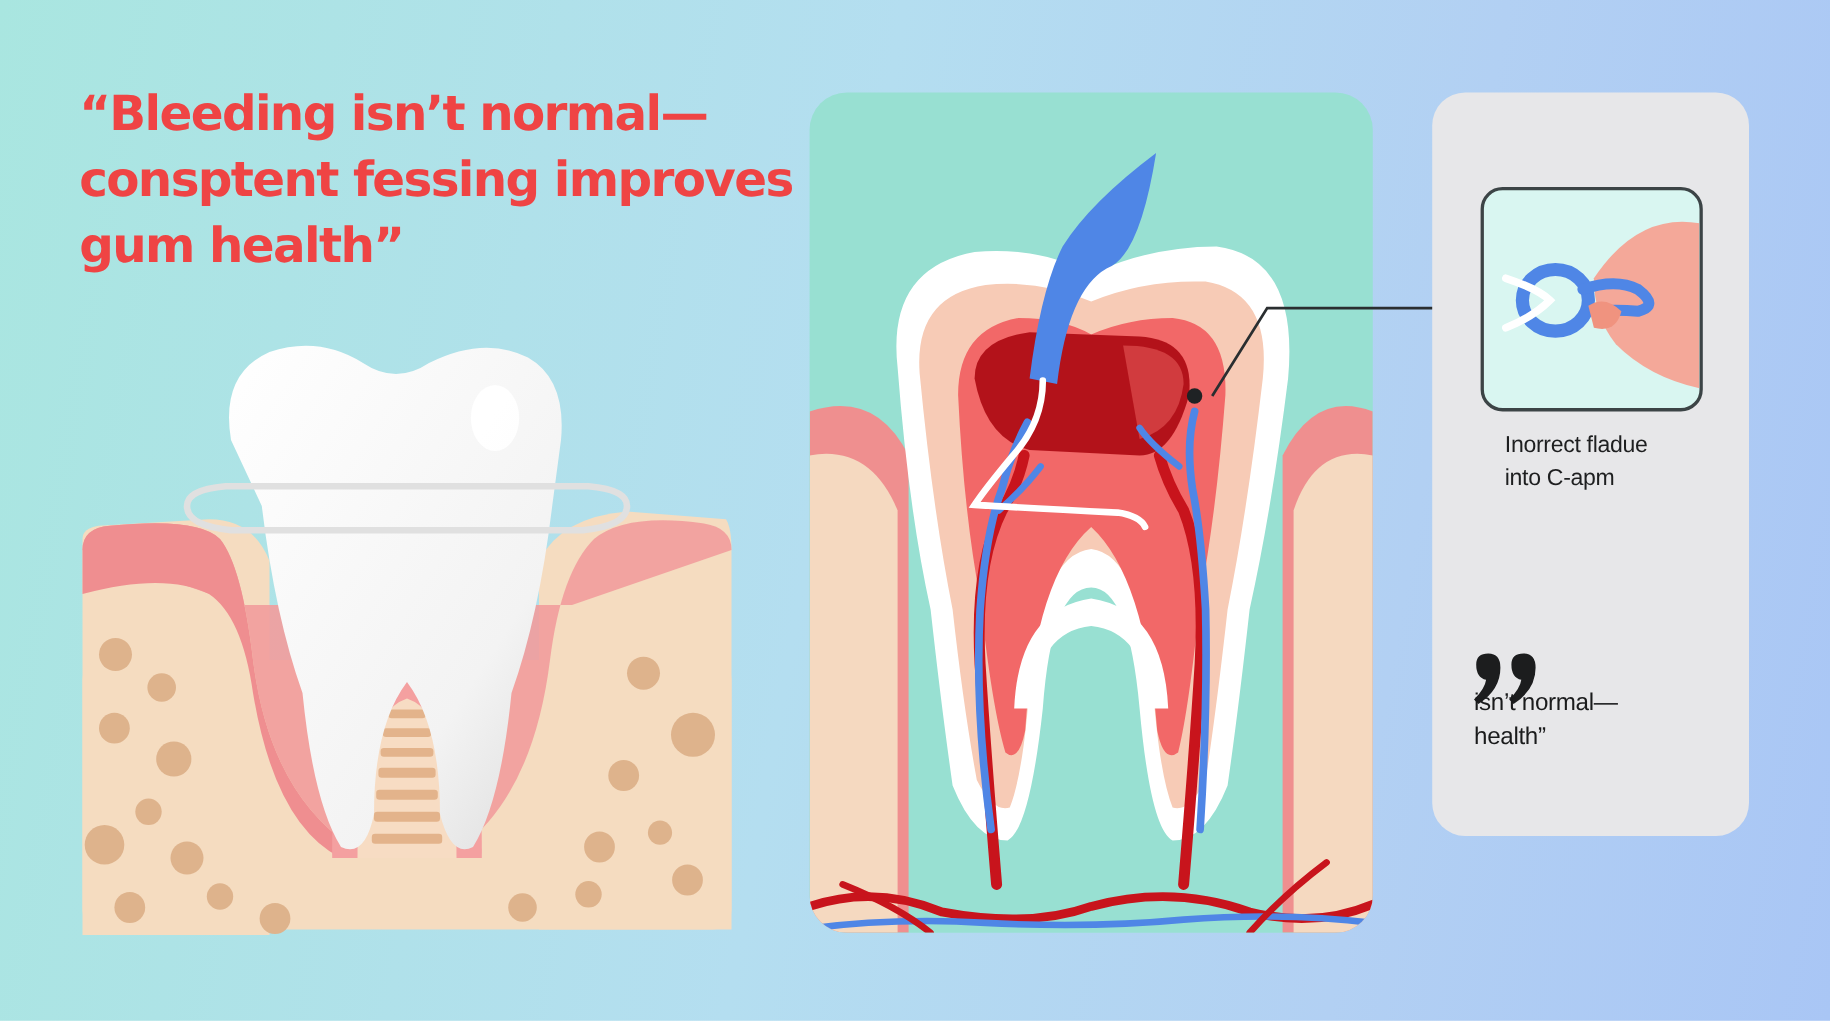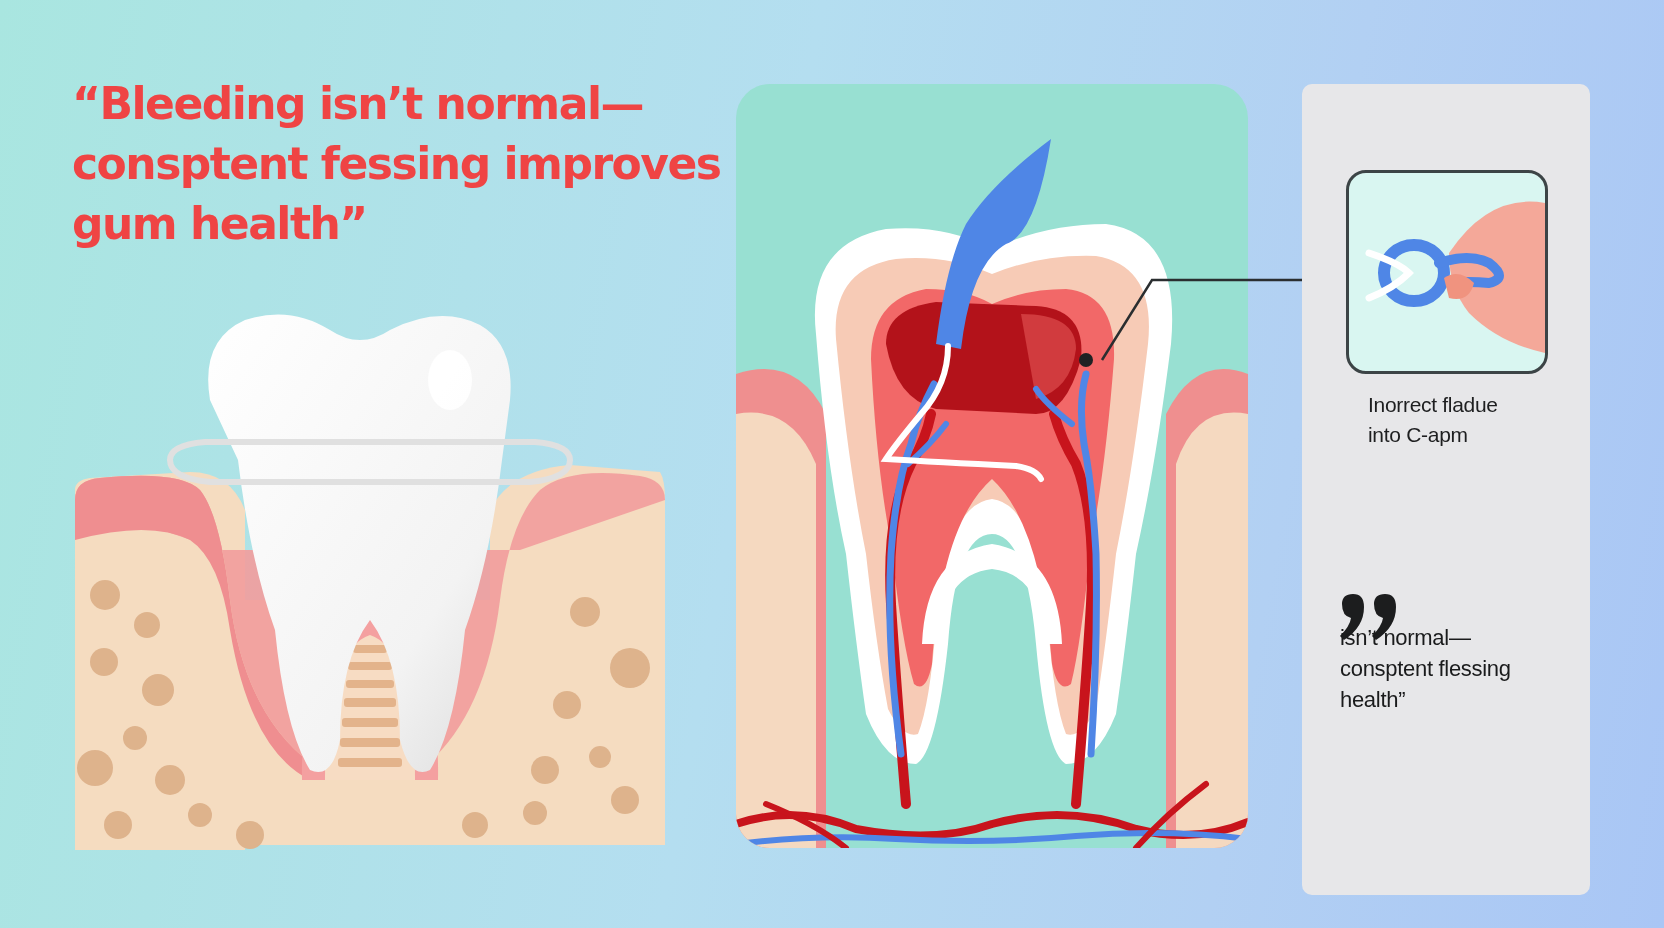--- a/index.html
+++ b/index.html
@@ -13,22 +13,22 @@
     font-family: "DejaVu Sans", sans-serif; font-weight: bold;
     font-size: 44px; line-height: 60px; color: #ef4444; letter-spacing: -1.5px;
   }
   .headline span { display: block; }
   .panel-left { position: absolute; left: 70px; top: 300px; width: 600px; height: 550px; }
   .panel-mid {
     position: absolute; left: 736px; top: 84px; width: 512px; height: 764px;
     border-radius: 34px; overflow: hidden; background: #98e0d2;
   }
   .panel-right {
-    position: absolute; left: 1302px; top: 84px; width: 288px; height: 811px;
-    border-radius: 10px; background: #e7e7e9;
+    position: absolute; left: 1302px; top: 84px; width: 288px; height: 676px;
+    border-radius: 30px; background: #e7e7e9;
   }
   .inset {
     position: absolute; left: 44px; top: 86px; width: 196px; height: 198px;
     border: 3px solid #3c4446; border-radius: 20px; background: #d9f6f1; overflow: hidden;
   }
   .caption {
     position: absolute; left: 66px; top: 306px; width: 200px;
     font-size: 21px; line-height: 30px; color: #1e1f20; letter-spacing: -0.3px;
   }
   .caption span { display: block; }
@@ -167,16 +167,15 @@
   <div class="caption">
     <span>Inorrect fladue</span>
     <span>into C-apm</span>
   </div>
   <svg class="quote-mark" viewBox="0 0 80 60">
     <path d="M6 12 Q6 2 17 2 Q28 2 28 15 Q28 35 8 48 L4 44 Q14 34 15 26 Q6 24 6 12Z" fill="#1c1d1e"></path>
     <path d="M38 12 Q38 2 49 2 Q60 2 60 15 Q60 35 40 48 L36 44 Q46 34 47 26 Q38 24 38 12Z" fill="#1c1d1e"></path>
   </svg>
   <div class="quote-text">
     <span>isn’t normal—</span>
-    <span>consptent flessing</span>
     <span>health”</span>
   </div>
 </div>
 
 </body></html>

